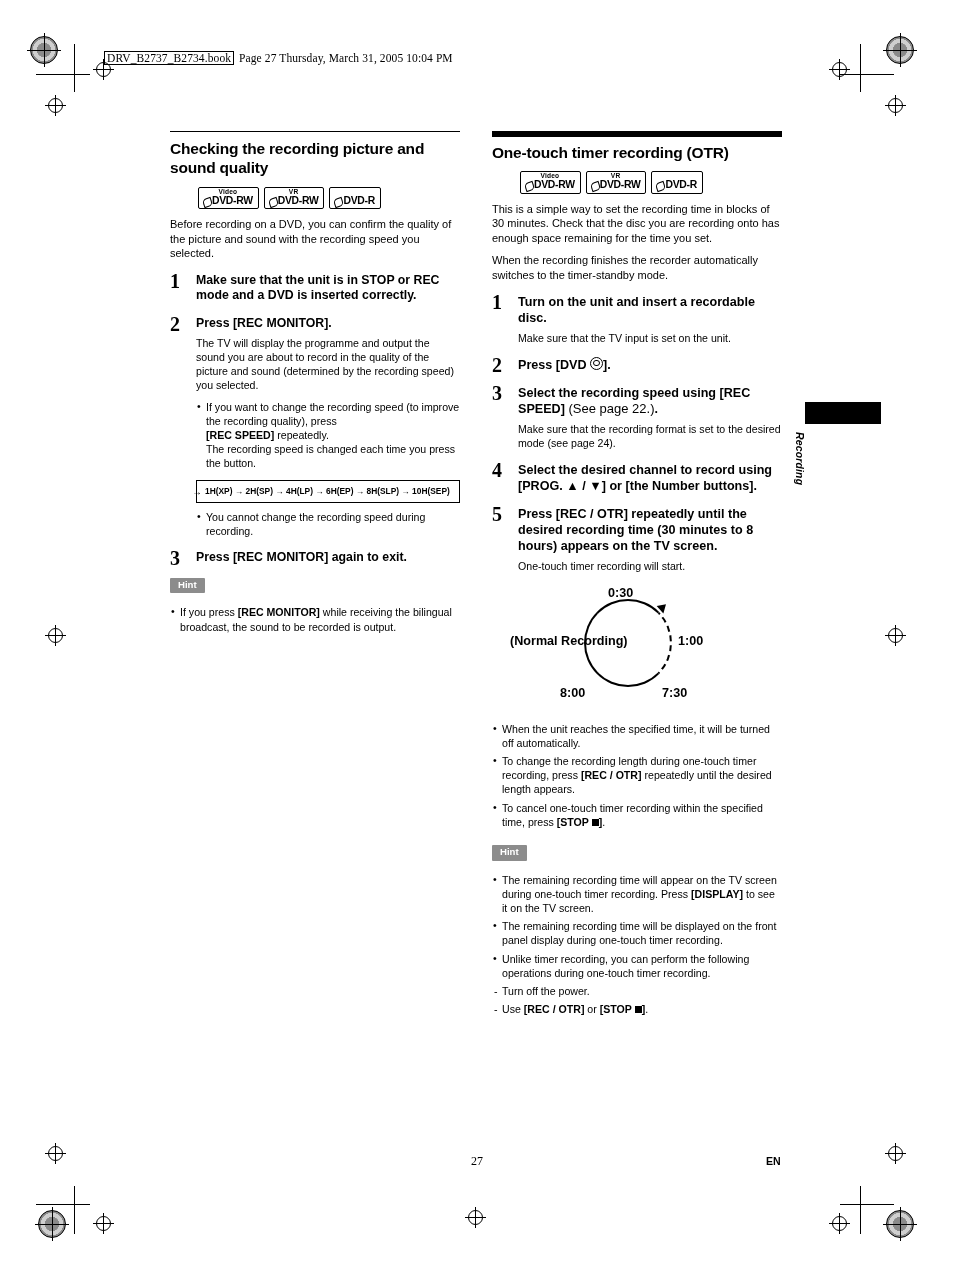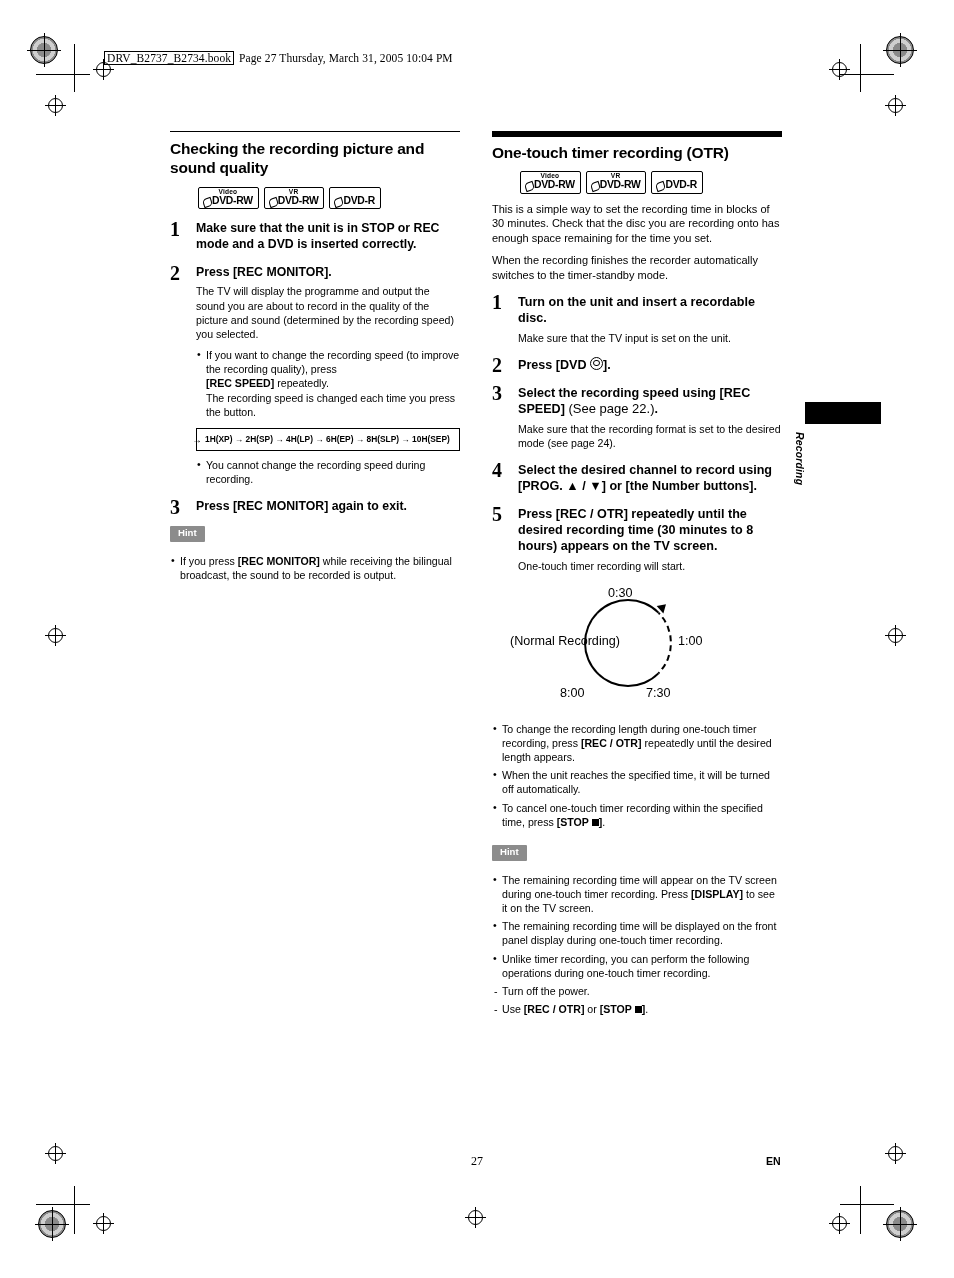--- a/index.html
+++ b/index.html
@@ -218,21 +218,21 @@
     vertical-align: 0px;
   }
 
   
   .cycle {
     position: relative;
     width: 250px;
     height: 130px;
     margin: 12px 0 4px 18px;
     font-size: 12.6px;
-    font-weight: normal;
+    font-weight: bold;
     text-align: right;
   }
   .cycle .ring {
     position: absolute;
     left: 74px; top: 14px;
     width: 88px; height: 88px;
     border-radius: 50%;
     border: 2px solid #000;
     border-right-color: transparent;
     box-sizing: border-box;
@@ -253,21 +253,21 @@
     left: 148px; top: 18px;
     width: 0; height: 0;
     border-left: 5px solid transparent;
     border-right: 5px solid transparent;
     border-bottom: 8px solid #000;
     transform: rotate(48deg);
   }
   .cycle .lbl { position: absolute; white-space: nowrap; }
   .cycle .l-top   { left: 98px;  top: 0px; }
   .cycle .l-right { left: 168px; top: 48px; }
-  .cycle .l-brt   { left: 136px; top: 100px; }
+  .cycle .l-brt   { left: 152px; top: 100px; }
   .cycle .l-blt   { left: 50px;  top: 100px; }
   .cycle .l-left  { left: 0px;   top: 48px; }
 
   
   .tab-black {
     position: absolute;
     left: 805px;
     top: 402px;
     width: 76px;
     height: 22px;
@@ -352,20 +352,21 @@
     <div class="badge">
       <span class="top">VR</span>
       <span class="bot">DVD-RW</span>
     </div>
     <div class="badge">
       <span class="top"></span>
       <span class="bot">DVD-R</span>
     </div>
   </div>
 
+  <p class="body">Before recording on a DVD, you can confirm the quality of the picture and sound with the recording speed you selected.</p>
 
   <div class="step">
     <span class="num">1</span>
     <div class="head">Make sure that the unit is in STOP or REC mode and a DVD is inserted correctly.</div>
   </div>
 
   <div class="step">
     <span class="num">2</span>
     <div class="head">Press [REC MONITOR].</div>
     <div class="sub">The TV will display the programme and output the sound you are about to record in the quality of the picture and sound (determined by the recording speed) you selected.</div>
@@ -453,22 +454,22 @@
     <div class="ring-dash"></div>
     <div class="arrow"></div>
     <div class="lbl l-top">0:30</div>
     <div class="lbl l-right">1:00</div>
     <div class="lbl l-brt">7:30</div>
     <div class="lbl l-blt">8:00</div>
     <div class="lbl l-left">(Normal Recording)</div>
   </div>
 
   <ul class="bullets">
+    <li>When the unit reaches the specified time, it will be turned off automatically.</li>
     <li>To change the recording length during one-touch timer recording, press <b>[REC / OTR]</b> repeatedly until the desired length appears.</li>
-    <li>When the unit reaches the specified time, it will be turned off automatically.</li>
     <li>To cancel one-touch timer recording within the specified time, press <b>[STOP <span class="stopglyph"></span>]</b>.</li>
   </ul>
 
   <div class="hint-tag">Hint</div>
   <ul class="bullets">
     <li>The remaining recording time will appear on the TV screen during one-touch timer recording. Press <b>[DISPLAY]</b> to see it on the TV screen.</li>
     <li>The remaining recording time will be displayed on the front panel display during one-touch timer recording.</li>
     <li>Unlike timer recording, you can perform the following operations during one-touch timer recording.</li>
     <li class="dash">Turn off the power.</li>
     <li class="dash">Use <b>[REC / OTR]</b> or <b>[STOP <span class="stopglyph"></span>]</b>.</li>

